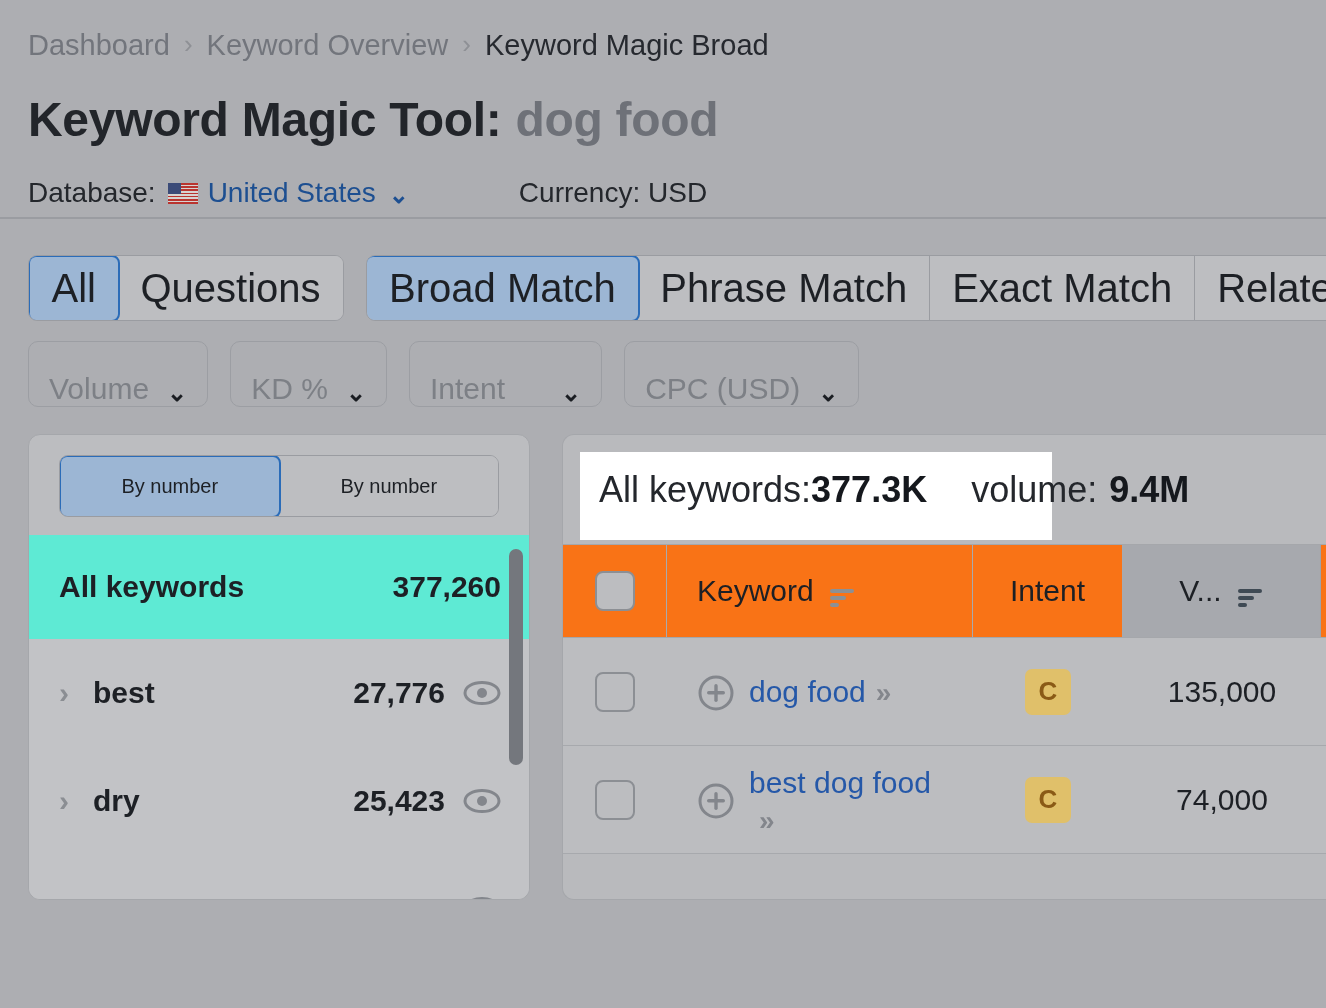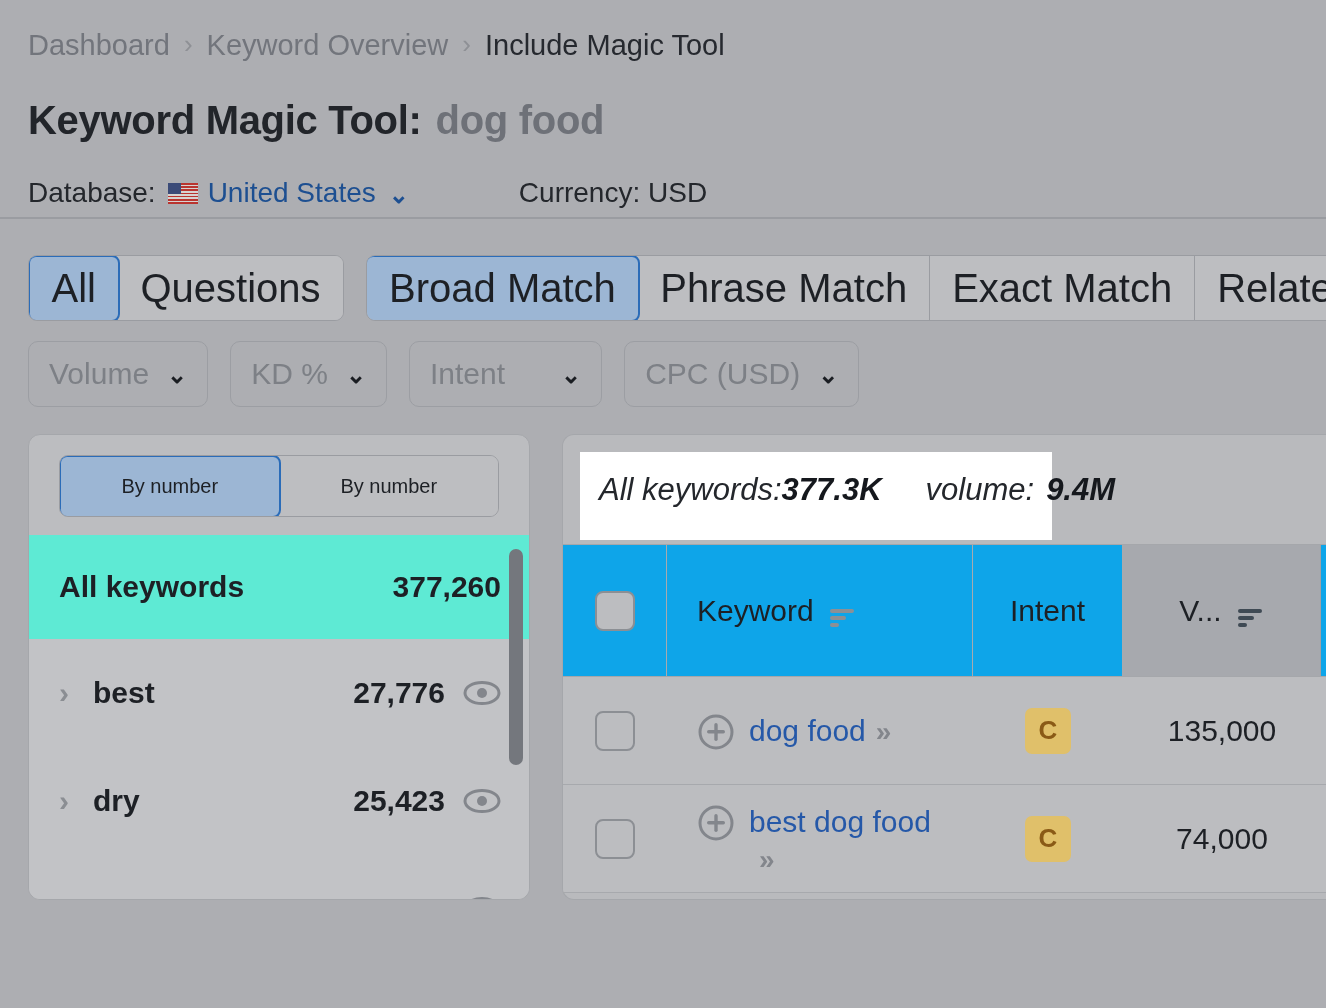--- a/index.html
+++ b/index.html
@@ -48,21 +48,21 @@
   .crumb-sep {
     color: #8e9095;
     margin: 0 14px;
     font-size: 26px;
     display: inline-block;
     transform: translateY(-1px);
   }
 
   .page-title {
     margin-top: 32px;
-    font-size: 40px;
+    font-size: 48px;
     font-weight: bold;
     line-height: 48px;
     letter-spacing: -0.3px;
     white-space: nowrap;
   }
   .page-title .query {
     color: #6e7178;
     font-weight: bold;
     margin-left: 14px;
   }
@@ -170,25 +170,25 @@
 
   .filter-row {
     display: flex;
     align-items: center;
     gap: 22px;
     margin-top: 20px;
     height: 66px;
   }
   .filter-pill {
     display: flex;
-    align-items: center;
+    align-items: flex-end;
     height: 66px;
     border: 1.5px solid #9c9ea3;
     border-radius: 10px;
-    padding: 16px 20px;
+    padding: 0 20px;
     font-size: 30px;
     color: #7d8086;
     background: transparent;
     white-space: nowrap;
     cursor: pointer;
     flex: none;
   }
   .filter-pill .cap { }
   .filter-pill .chev {
     margin-left: 18px;
@@ -316,34 +316,33 @@
     top: 17px;
     width: 472px;
     height: 88px;
     background: #ffffff;
   }
   .summary-text {
     position: relative;
     z-index: 2;
     display: flex;
     align-items: center;
-    font-size: 31px;
+    font-size: 36px;
     padding-left: 36px;
     white-space: nowrap;
-    font-style: italic;
   }
   .summary-text .lbl { color: #24272c; }
   .summary-text .val { font-weight: bold; color: #15181d; }
   .summary-text .vol-lbl { color: #24272c; margin-left: 44px; }
   .summary-text .vol-val { font-weight: bold; color: #15181d; margin-left: 12px; }
 
   .thead {
     display: flex;
-    height: 133px;
-    background: #0ea5e9;
+    height: 94px;
+    background: #f97316;
     border-top: 1.5px solid #a5a7ab;
     border-bottom: 1.5px solid #a5a7ab;
   }
   .th {
     display: flex;
     align-items: center;
     border-right: 1.5px solid #a8aaae;
     font-size: 30px;
     color: #1d2025;
     white-space: nowrap;
@@ -387,21 +386,21 @@
     color: #1d2025;
   }
   .td.c-check { width: 104px; flex: none; justify-content: center; }
   .td.c-keyword { width: 306px; flex: none; padding-left: 30px; }
   .td.c-intent { width: 150px; flex: none; justify-content: center; }
   .td.c-volume { width: 198px; flex: none; justify-content: center; }
   .td.c-tail { flex: 1; }
 
   .kw-cell {
     display: flex;
-    align-items: flex-start;
+    align-items: center;
     gap: 14px;
     flex-wrap: wrap;
     padding: 10px 0;
   }
   .plus-icon {
     width: 38px; height: 38px;
     flex: none;
     cursor: pointer;
     margin-top: 2px;
   }
@@ -440,21 +439,21 @@
 </head>
 <body>
 
 <div class="header">
 
   <div class="breadcrumb">
     <span class="crumb">Dashboard</span>
     <span class="crumb-sep">›</span>
     <span class="crumb">Keyword Overview</span>
     <span class="crumb-sep">›</span>
-    <span class="crumb current">Include Magic Tool</span>
+    <span class="crumb current">Keyword Magic Broad</span>
   </div>
 
   <div class="page-title">
     <span>Keyword Magic Tool:</span><span class="query">dog food</span>
   </div>
 
   <div class="meta-row">
     <span class="meta-label">Database:</span>
     <span class="db-select">
       <span class="flag"></span>

